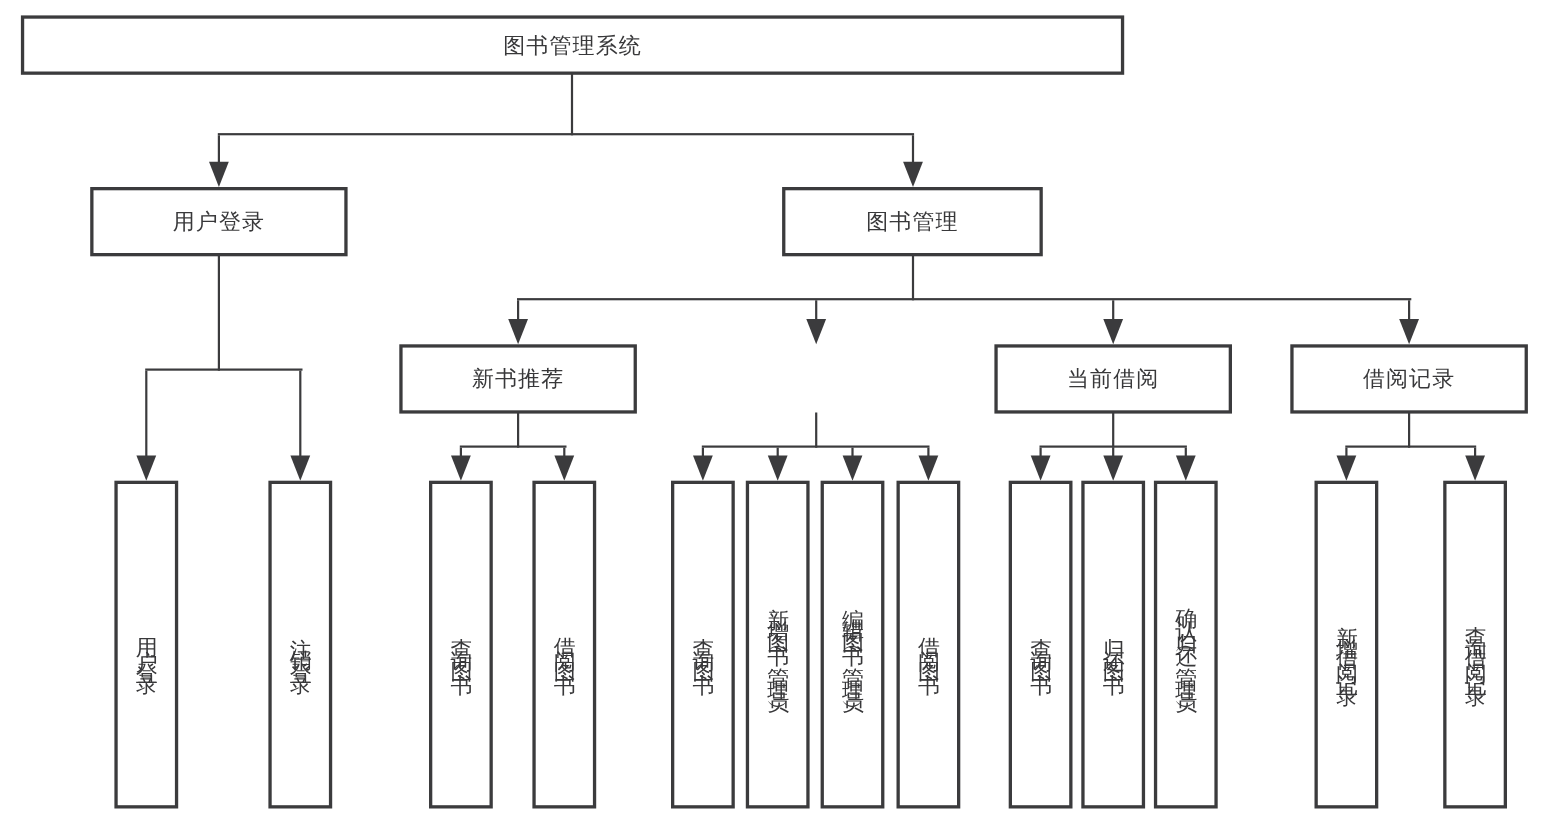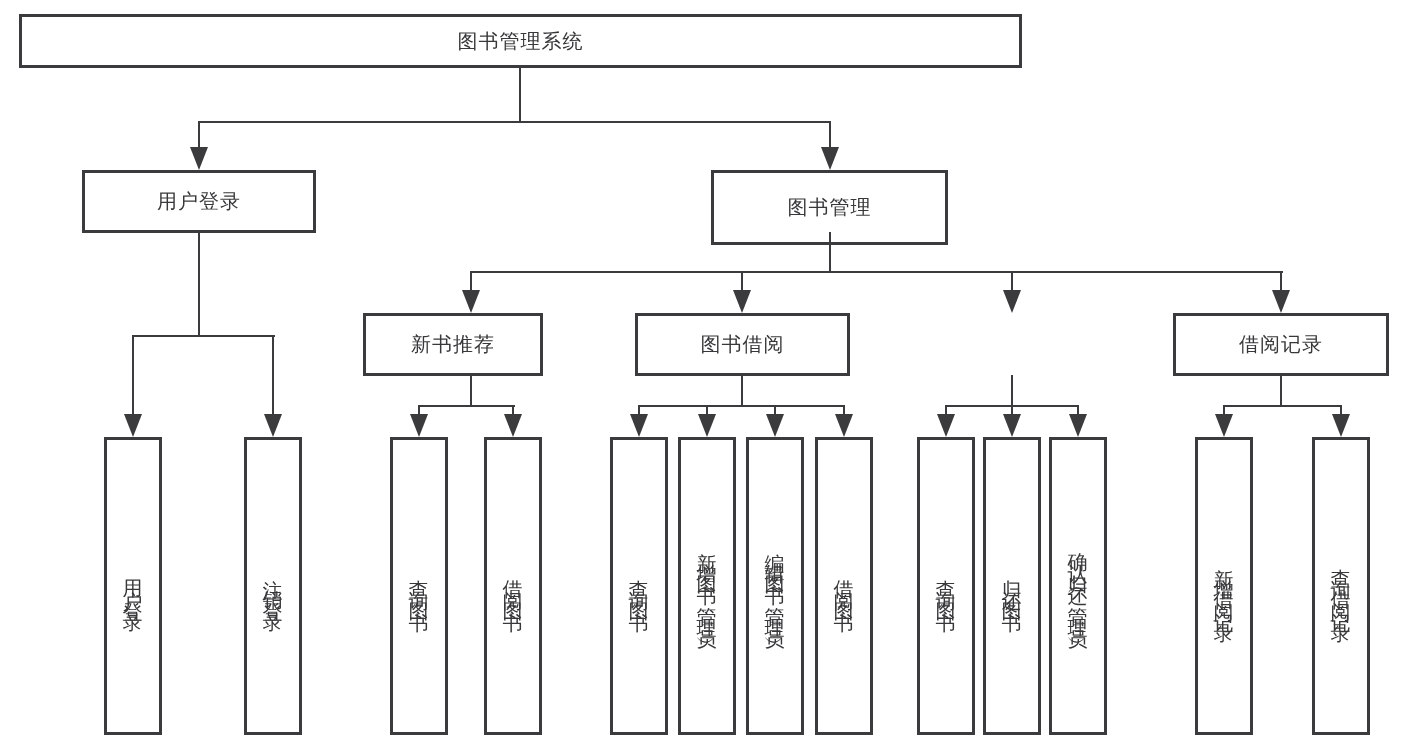--- a/index.html
+++ b/index.html
@@ -45,21 +45,21 @@
     <div class="head"></div>
   </div>
   <div class="arrow" style="left:821px; top:123px; height:47px;">
     <div class="shaft"></div>
     <div class="head"></div>
   </div>
 
   <div class="box" style="left:82px; top:170px; width:234px; height:63px;">
     <span>用户登录</span>
   </div>
-  <div class="box" style="left:711px; top:170px; width:237px; height:75px;">
+  <div class="box" style="left:711px; top:170px; width:237px; height:63px;">
     <span>图书管理</span>
   </div>
 
   <div class="line" style="left:198px; top:232px; width:2px; height:105px;"></div>
   <div class="line" style="left:132px; top:335px; width:143px; height:2px;"></div>
   <div class="arrow" style="left:124px; top:337px; height:100px;">
     <div class="shaft"></div>
     <div class="head"></div>
   </div>
   <div class="arrow" style="left:264px; top:337px; height:100px;">
@@ -79,25 +79,25 @@
   </div>
   <div class="arrow" style="left:1003px; top:273px; height:40px;">
     <div class="shaft"></div>
     <div class="head"></div>
   </div>
   <div class="arrow" style="left:1272px; top:273px; height:40px;">
     <div class="shaft"></div>
     <div class="head"></div>
   </div>
 
-  <div class="box" style="left:363px; top:313px; width:180px; height:63px;">
+  <div class="box" style="left:363px; top:313px; width:216px; height:63px;">
     <span>新书推荐</span>
   </div>
-  <div class="box" style="left:635px; top:313px; width:215px; height:63px;">
-    <span>图书借阅</span>
+  <div class="box" style="left:904px; top:313px; width:216px; height:63px;">
+    <span>当前借阅</span>
   </div>
   <div class="box" style="left:1173px; top:313px; width:216px; height:63px;text-align:center;">
     <span>借阅记录</span>
   </div>
 
   <div class="line" style="left:470px; top:375px; width:2px; height:32px;"></div>
   <div class="line" style="left:741px; top:375px; width:2px; height:32px;"></div>
   <div class="line" style="left:1011px; top:375px; width:2px; height:32px;"></div>
   <div class="line" style="left:1280px; top:375px; width:2px; height:32px;"></div>
 

